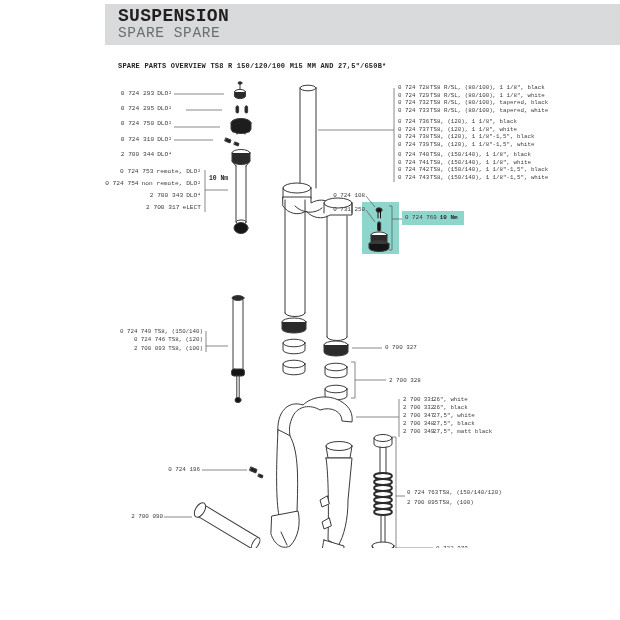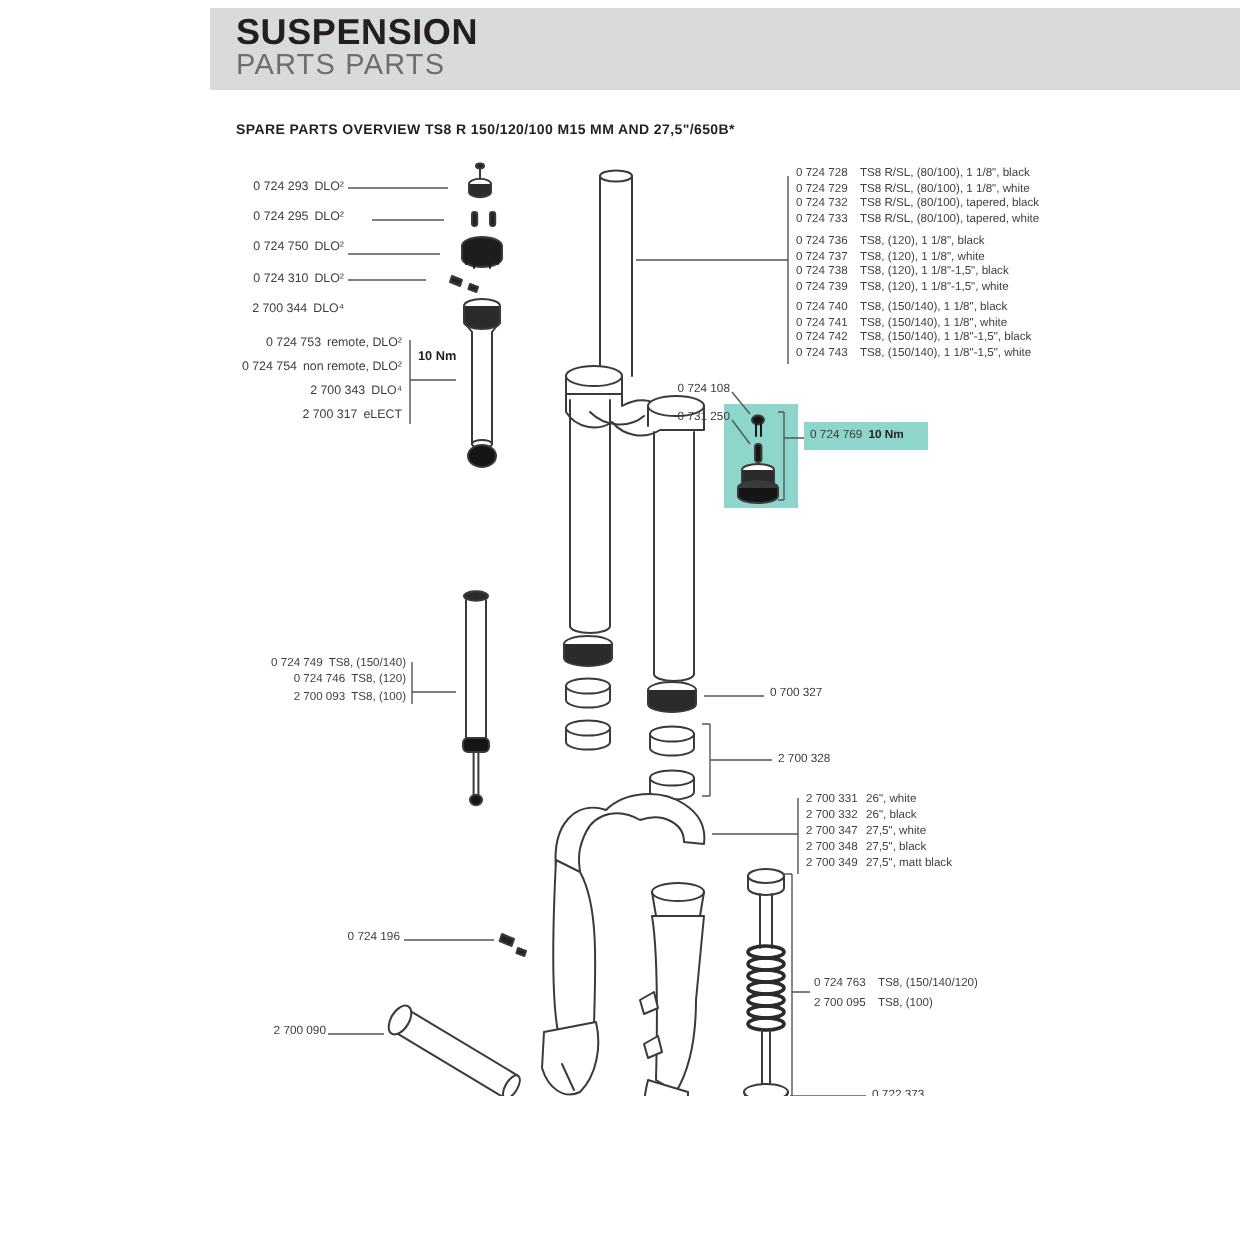--- a/index.html
+++ b/index.html
@@ -1,17 +1,17 @@
 <!DOCTYPE html>
 <html><head>
 <meta charset="utf-8">
 <style>
   html,body{margin:0;padding:0;background:#fff;}
   .page{position:relative;width:620px;height:548px;background:#ffffff;overflow:hidden;
-        font-family:Liberation Sans, sans-serif;color:#3d3d3c;}
+        font-family:Liberation Mono, monospace;color:#3d3d3c;}
   .banner{position:absolute;left:105px;top:4px;right:0;height:41px;background:#d9dadb;
           padding:3px 0 0 13px;box-sizing:border-box;}
   .title{font-size:18px;font-weight:bold;color:#231f20;letter-spacing:.3px;line-height:19px;}
   .subtitle{font-size:14.5px;color:#6d6e71;letter-spacing:.6px;line-height:15px;}
   .heading{position:absolute;left:118px;top:62px;font-size:7px;font-weight:bold;color:#231f20;
            letter-spacing:.2px;white-space:nowrap;}
   .footnote{position:absolute;left:99px;top:600px;font-size:5.6px;color:#4a4a49;}
   .diagram{position:absolute;inset:0;}
   svg.art{position:absolute;left:0;top:0;}
   .lab{position:absolute;font-size:5.9px;color:#3d3d3c;white-space:nowrap;line-height:7px;}
@@ -46,21 +46,21 @@
   #lab-112{left:178px;top:555px;width:60px;}
   #lab-111{left:180px;top:579px;width:46px;}
 </style>
 </head>
 <body>
 
 <div class="page">
 
   <div class="banner">
     <div class="title">SUSPENSION</div>
-    <div class="subtitle">PARTS PARTS</div>
+    <div class="subtitle">SPARE SPARE</div>
   </div>
 
   <div class="heading">SPARE PARTS OVERVIEW TS8 R 150/120/100 M15 MM AND 27,5"/650B*</div>
 
   <div class="diagram">
 
     <svg class="art" width="620" height="620" viewBox="0 0 620 620">
 
       <rect x="362" y="202" width="37" height="52" fill="#8ed5cb"></rect>
 

